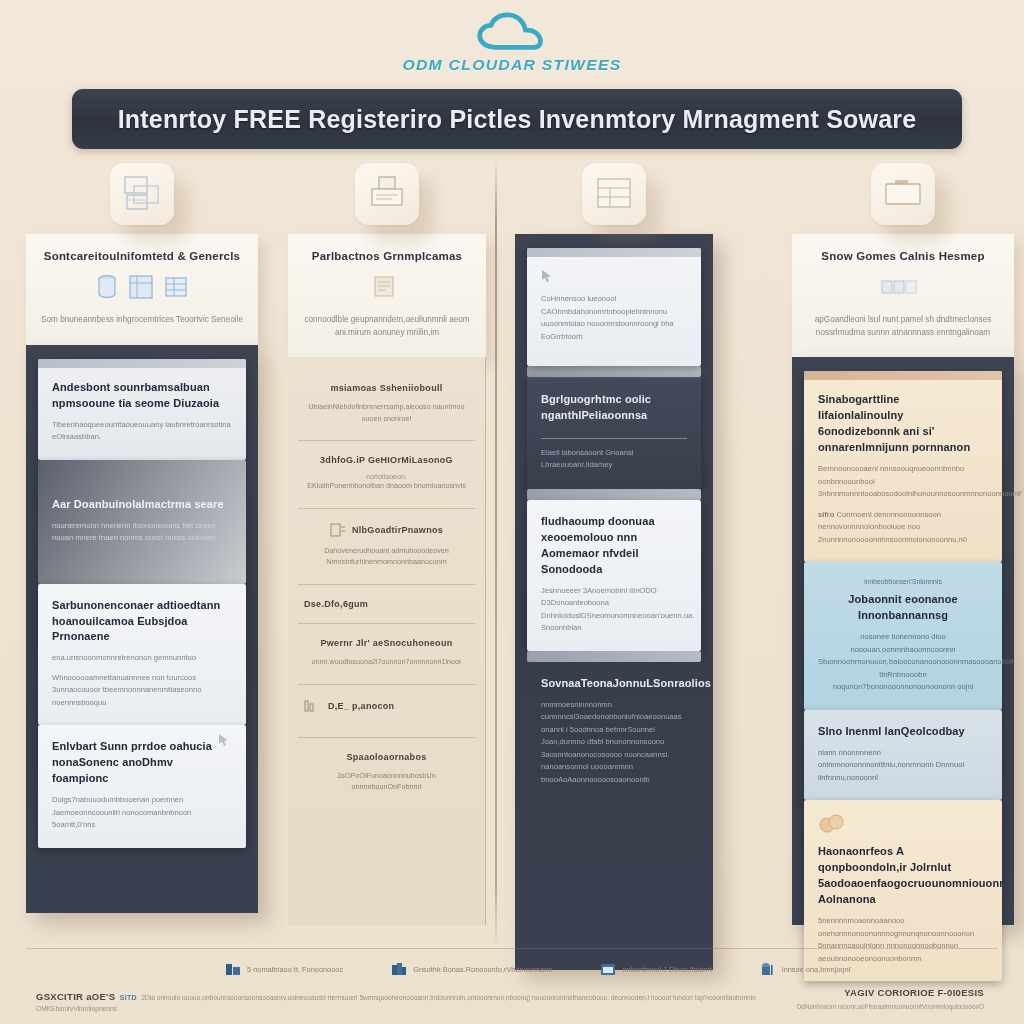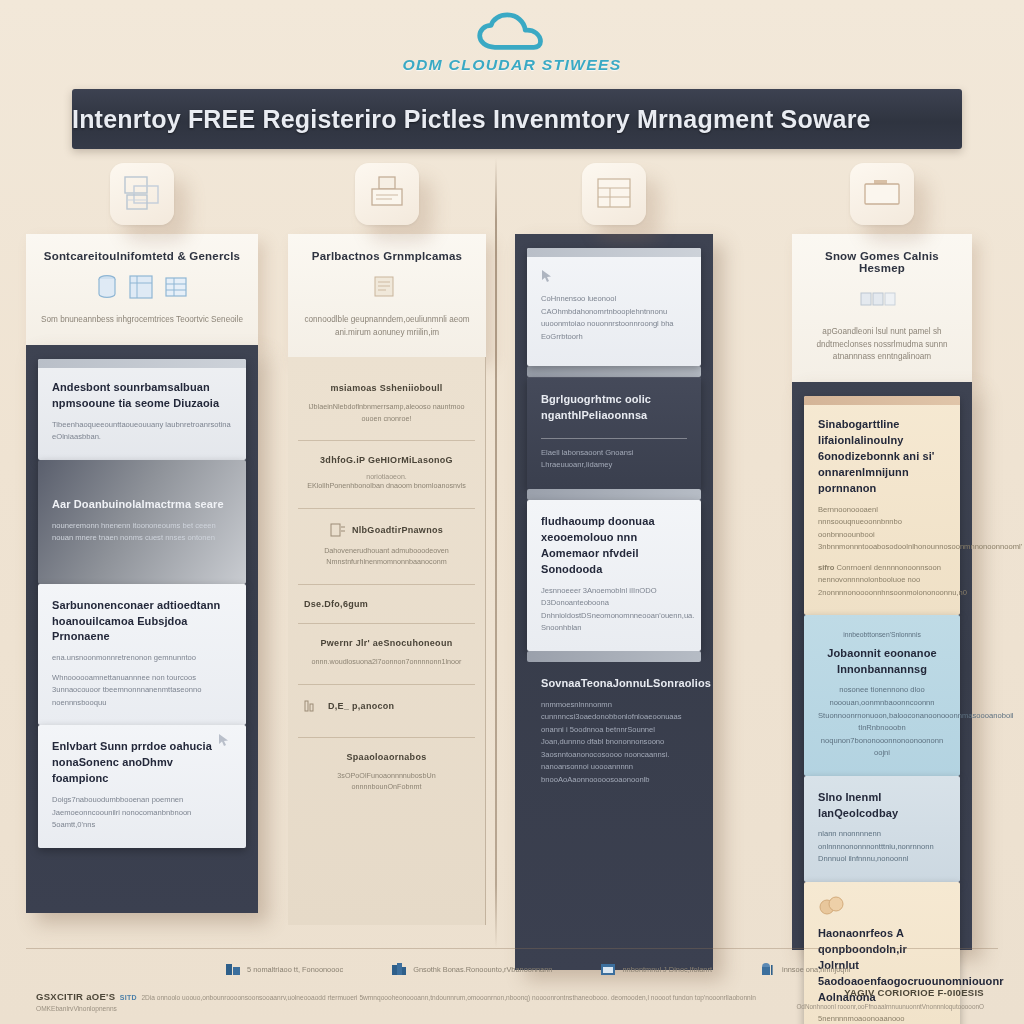--- a/index.html
+++ b/index.html
@@ -26,43 +26,43 @@
     color: #3aa9c4; font-style: italic;
     text-shadow: 0 1px 1px rgba(255,255,255,.7);
     transform: scaleX(1.05);
   }
 
   
   .titlebar {
     position: absolute; left: 72px; top: 89px;
     width: 890px; height: 60px;
     background: linear-gradient(180deg,#3d4251 0%,#2f3440 55%,#353a48 100%);
-    border-radius: 3px;
+    border-radius: 11px;
     box-shadow: 0 3px 8px rgba(60,45,30,.25);
-    display: flex; align-items: center; justify-content: flex-start;
+    display: flex; align-items: center; justify-content: center;
   }
   .titlebar-text {
     color: #e9ecf2; font-size: 25px; font-weight: bold;
     letter-spacing: .2px; white-space: nowrap;
     text-shadow: 0 1px 2px rgba(0,0,0,.5);
   }
 
   
   .vdivider {
     position: absolute; left: 495px; top: 158px;
     width: 2px; height: 790px;
     background: linear-gradient(180deg,rgba(120,95,70,.0) 0%,rgba(120,95,70,.55) 8%,rgba(120,95,70,.45) 92%,rgba(120,95,70,0) 100%);
   }
 
   
   .col { position: absolute; top: 154px; }
   .col-1 { left: 26px;  width: 232px; }
   .col-2 { left: 288px; width: 198px; }
   .col-3 { left: 515px; width: 198px; }
-  .col-4 { left: 792px; width: 180px; }
+  .col-4 { left: 792px; width: 222px; }
 
   
   .tile-wrap { position: relative; height: 80px; display:flex; align-items:center; justify-content:center; }
   .tile {
     width: 64px; height: 62px; border-radius: 14px;
     background: linear-gradient(155deg,#fdf8f0 0%,#f3e9dc 100%);
     box-shadow: 14px 16px 18px rgba(150,115,85,.22), 0 1px 3px rgba(0,0,0,.07);
     display:flex; align-items:center; justify-content:center;
   }
 

